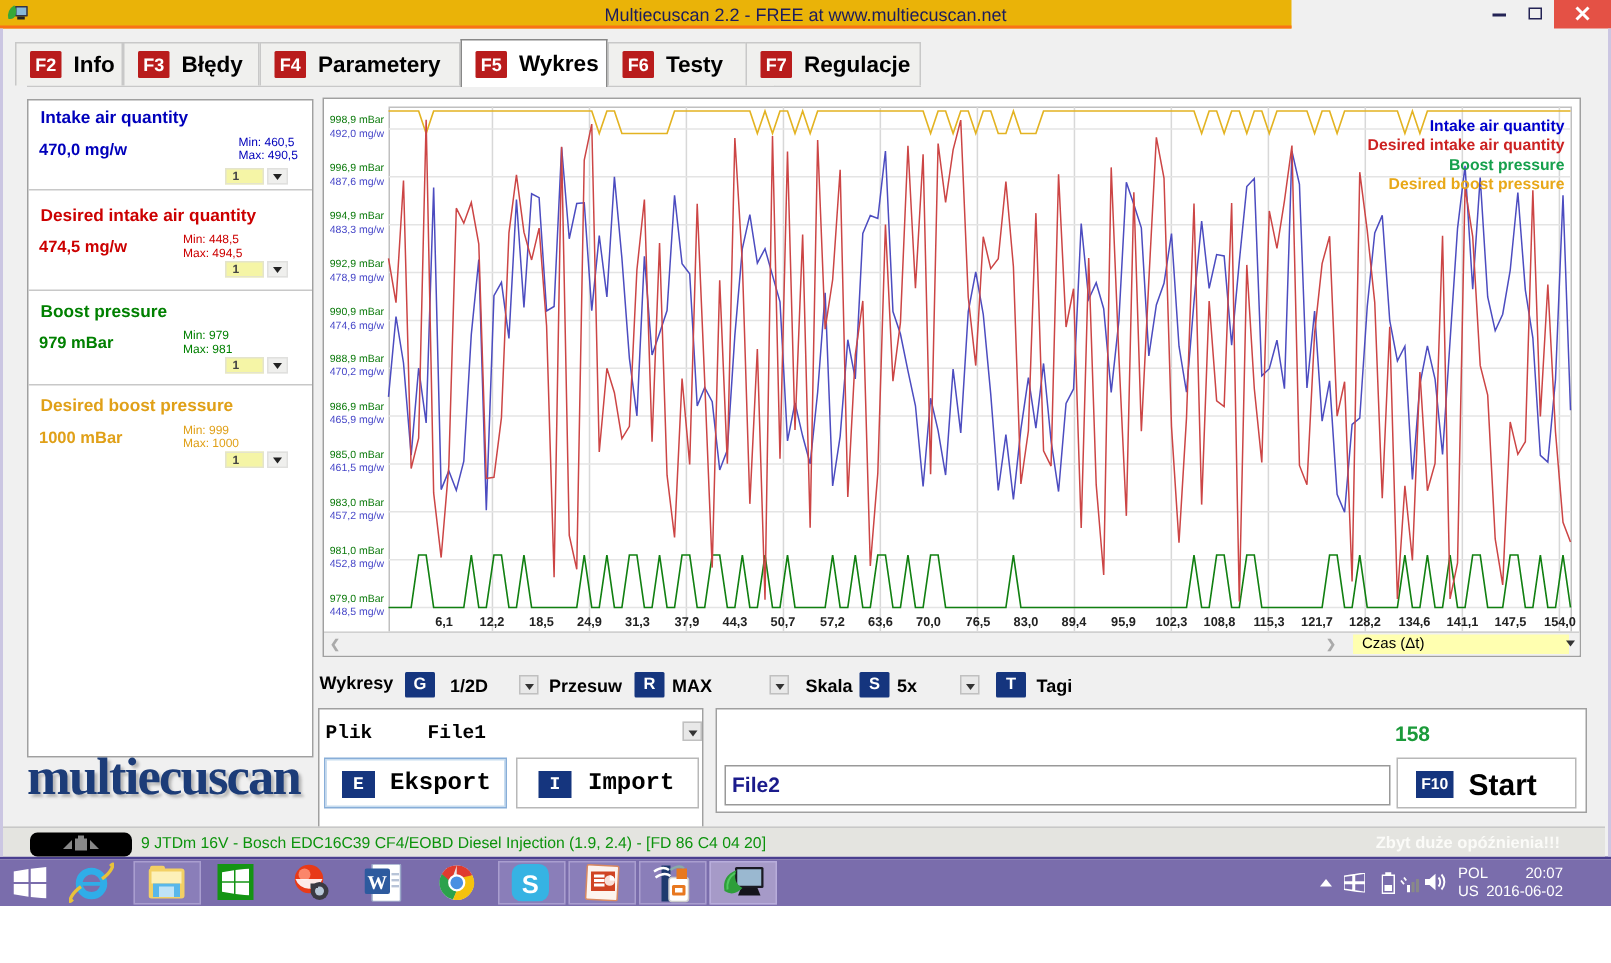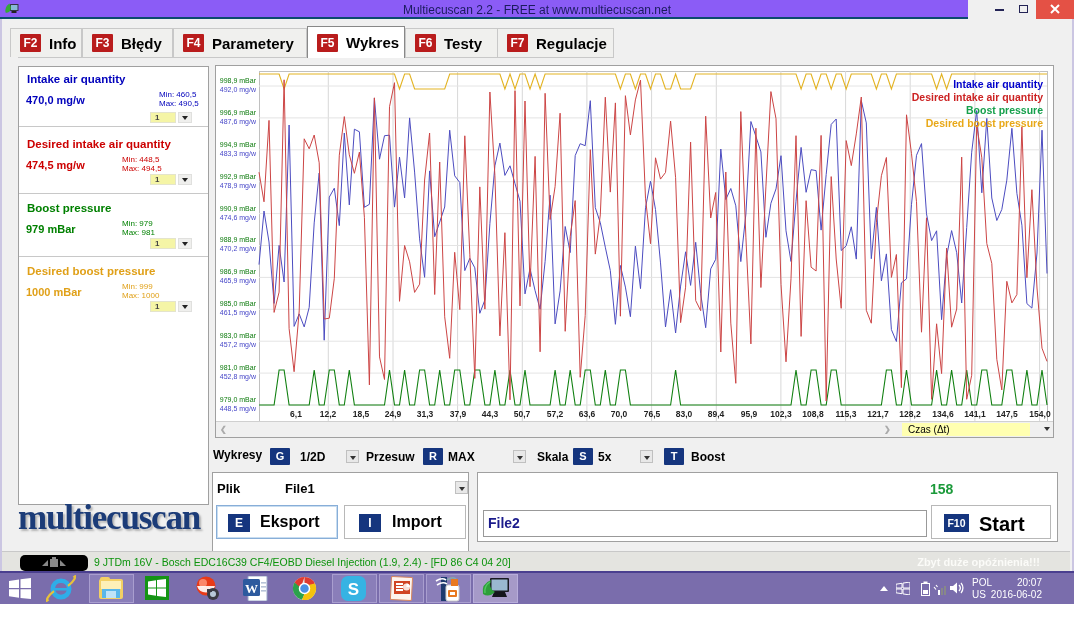--- a/index.html
+++ b/index.html
@@ -1,20 +1,20 @@
 <!DOCTYPE html>
 <html><head>
 <meta charset="utf-8">
 <style>
   * { margin:0; padding:0; box-sizing:border-box; }
   html,body { width:1074px; height:642px; background:#fff; font-family:"Liberation Sans", sans-serif; overflow:hidden; }
   #stage { position:relative; width:1074px; height:642px; background:#fff; }
   
   #win { position:absolute; left:0; top:0; width:1074px; height:573px; background:#f0f0f0; border-bottom:2px solid #4a3f8f; }
-  #titlebar { position:absolute; left:0; top:0; width:968px; height:19px; background:#8b5cf6; border-bottom:2px solid #0c4a6e; }
+  #titlebar { position:absolute; left:0; top:0; width:861px; height:19px; background:#eab308; border-bottom:2px solid #f97316; }
   #titletext { position:absolute; left:0; top:3px; width:1074px; text-align:center; font-size:12px; color:#1b1b5e; }
   #appicon { position:absolute; left:4px; top:2px; width:15px; height:14px; }
   .cap { position:absolute; top:0; height:19px; }
   #minb { left:988px; width:24px; }
   #maxb { left:1012px; width:24px; }
   #closeb { left:1036px; width:38px; background:#e45145; }
   
   .tab { position:absolute; top:28px; height:29px; background:#f0f0ee; border:1px solid #c8c8c8; border-bottom:none; display:flex; align-items:center; }
   .tab.sel { top:26px; height:32px; background:#fff; border:1px solid #888; border-bottom:none; z-index:3; }
   .fkey { display:inline-block; background:#b91c1c; color:#fff; font-weight:bold; font-size:12px; width:21px; height:18px; line-height:18px; text-align:center; border-radius:1px; margin:0 0 0 9px; flex:none; }
@@ -30,21 +30,21 @@
   .pddbtn:after { content:""; position:absolute; left:3px; top:3px; border-left:3.5px solid transparent; border-right:3.5px solid transparent; border-top:4.5px solid #222; }
   .psep { position:absolute; left:0; width:189px; height:1px; background:#c8c8c8; }
   #logo { position:absolute; left:18px; top:498px; width:200px; font-family:"Liberation Serif", serif; font-weight:bold; font-size:35px; color:#1c3c78; text-shadow:2px 2px 2px #b5b5b5; letter-spacing:-1.2px; }
   
   #chartpanel { left:215px; top:65px; width:839px; height:373px; }
   .ylab { position:absolute; right:0; text-align:right; font-size:7px; line-height:8.5px; white-space:nowrap; }
   .xlab { position:absolute; top:343px; font-size:8.5px; font-weight:bold; color:#222; transform:translateX(-50%); }
   .leg { position:absolute; right:10px; text-align:right; font-size:10.5px; font-weight:bold; line-height:12.5px; }
   #scrollrow { position:absolute; left:0; top:355px; width:837px; height:16px; background:#f0f0f0; border-top:1px solid #d0d0d0; }
   .sarr { position:absolute; top:3px; font-size:8px; color:#aaa; font-weight:bold; }
-  #czas { position:absolute; left:686px; top:1px; width:128px; height:13px; background:#ffffb0; font-size:10px; color:#000; padding:1px 0 0 6px; }
+  #czas { position:absolute; left:686px; top:1px; width:144px; height:13px; background:#ffffb0; font-size:10px; color:#000; padding:1px 0 0 6px; }
   #czasarr { position:absolute; left:828px; top:5px; border-left:3.5px solid transparent; border-right:3.5px solid transparent; border-top:4.5px solid #333; }
   
   .ctl { position:absolute; font-weight:bold; font-size:12px; color:#000; }
   .key2 { position:absolute; background:#15357e; color:#fff; font-weight:bold; font-size:11px; text-align:center; border-radius:1px; }
   .ddarr { position:absolute; width:13px; height:13px; background:#e8e8e8; border:1px solid #c0c0c0; }
   .ddarr:after { content:""; position:absolute; left:3px; top:5px; border-left:3px solid transparent; border-right:3px solid transparent; border-top:4px solid #333; }
   
   .btn { position:absolute; background:#fff; border:1px solid #b8b8b8; }
   .btn .bk { position:absolute; background:#15357e; color:#fff; font-weight:bold; text-align:center; }
   .btn .bt { position:absolute; font-weight:bold; color:#000; }
@@ -221,23 +221,23 @@
     <div class="ddarr" style="left:346px; top:450px;"></div>
     <div class="ctl" style="left:366px; top:450px;">Przesuw</div>
     <div class="key2" style="left:423px; top:448px; width:20px; height:17px; line-height:17px;">R</div>
     <div class="ctl" style="left:448px; top:450px;">MAX</div>
     <div class="ddarr" style="left:513px; top:450px;"></div>
     <div class="ctl" style="left:537px; top:450px;">Skala</div>
     <div class="key2" style="left:573px; top:448px; width:20px; height:17px; line-height:17px;">S</div>
     <div class="ctl" style="left:598px; top:450px;">5x</div>
     <div class="ddarr" style="left:640px; top:450px;"></div>
     <div class="key2" style="left:664px; top:448px; width:20px; height:17px; line-height:17px;">T</div>
-    <div class="ctl" style="left:691px; top:450px;">Boost</div>
-
-    <div class="panel" id="fbox1" style="left:212px; top:472px; width:257px; height:81px;">
+    <div class="ctl" style="left:691px; top:450px;">Tagi</div>
+
+    <div class="panel" id="fbox1" style="left:212px; top:472px; width:257px; height:81px;font-family:Liberation Mono, monospace;">
       <div style="position:absolute; left:4px; top:8px; font-weight:bold; font-size:13px;">Plik</div>
       <div style="position:absolute; left:72px; top:8px; font-weight:bold; font-size:13px;">File1</div>
       <div class="ddarr" style="left:242px; top:8px;"></div>
       <div class="btn" style="left:3px; top:32px; width:122px; height:34px; border:1px solid #88aed8; box-shadow:inset 0 0 0 1px #c8ddf0;">
         <div class="bk" style="left:11px; top:8px; width:22px; height:18px; font-size:12px; line-height:18px;">E</div>
         <div class="bt" style="left:43px; top:7px; font-size:16px;">Eksport</div>
       </div>
       <div class="btn" style="left:131px; top:32px; width:122px; height:34px;">
         <div class="bk" style="left:14px; top:8px; width:22px; height:18px; font-size:12px; line-height:18px;">I</div>
         <div class="bt" style="left:47px; top:7px; font-size:16px;">Import</div>

